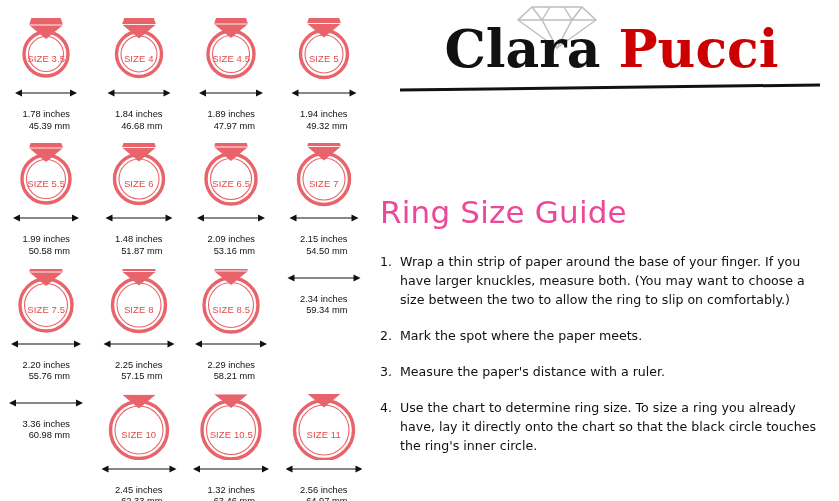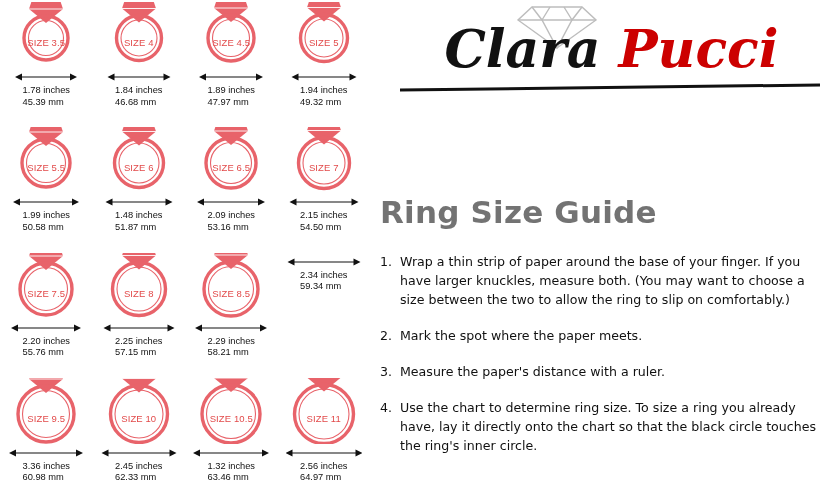--- a/index.html
+++ b/index.html
@@ -30,21 +30,21 @@
     display: grid;
     grid-template-columns: repeat(4, 92.5px);
     grid-template-rows: repeat(4, 125.25px);
   }
   .cell {
     position: relative;
     display: flex;
     flex-direction: column;
     align-items: center;
     justify-content: flex-start;
-    padding-top: 2px;
+    padding-top: 18px;
     box-sizing: border-box;
   }
   .ring-wrap {
     position: relative;
     width: 74px;
     height: 66px;
   }
   .ring-svg {
     display: block;
   }
@@ -58,25 +58,25 @@
     color: #e24a4a;
     letter-spacing: 0.1px;
     font-family: "Liberation Sans", sans-serif;
   }
   .arrow-row {
     width: 76px;
     height: 12px;
     margin-top: 1px;
   }
   .meas {
-    text-align: left;
+    text-align: right;
     line-height: 11.5px;
     font-size: 9.3px;
     color: #111;
-    margin-top: 4px;
+    margin-top: 12px;
   }
 
   
   .right {
     position: absolute;
     left: 372px;
     top: 0;
     width: 467px;
     height: 501px;
   }
@@ -92,21 +92,20 @@
     left: 142px;
     top: 4px;
   }
   .logo-text {
     position: absolute;
     left: 12px;
     top: 18px;
     width: 455px;
     text-align: center;
     font-family: "DejaVu Serif", serif;
-    font-style: italic;
     font-weight: bold;
     font-size: 52px;
     line-height: 62px;
     white-space: nowrap;
   }
   .logo-clara { color: #111111; }
   .logo-pucci { color: #cc0000; }
   .logo-underline {
     position: absolute;
     left: 28px;
@@ -115,22 +114,22 @@
     height: 3px;
     background: #111111;
     transform: rotate(-0.7deg);
   }
 
   .guide-title {
     position: absolute;
     left: 8px;
     top: 194px;
     font-size: 31px;
-    font-weight: bold;
-    color: #737373;
+    font-weight: normal;
+    color: #ec4899;
     letter-spacing: 0.2px;
     font-family: "DejaVu Sans", sans-serif;
   }
   .steps {
     position: absolute;
     left: 8px;
     top: 252px;
     width: 440px;
   }
   .step {
@@ -426,31 +425,20 @@
               <polygon points="1.5,6 8.5,2.5 8.5,9.5" stroke="none"></polygon>
               <polygon points="74.5,6 67.5,2.5 67.5,9.5" stroke="none"></polygon>
             </g>
           </svg></div>
         <div class="meas">
           <div>2.34 inches</div>
           <div>59.34 mm</div>
         </div>
       </div>
       <div class="cell">
-        <div class="ring-wrap">
-          <svg class="ring-svg" width="74" height="66" viewBox="0 0 74 66">
-            <g fill="#e8636a">
-              <path d="M23 -8 L51 -8 L54 1 L37 15 L20 1 Z"></path>
-              <path d="M20 1 L54 1" stroke="#ffffff" stroke-width="0.9"></path>
-            </g>
-            <circle cx="37" cy="36" r="28" fill="none" stroke="#e8636a" stroke-width="3.4"></circle>
-            <circle cx="37" cy="36" r="23.5" fill="none" stroke="#e8636a" stroke-width="1.1"></circle>
-          </svg>
-          <div class="size-label">SIZE 9.5</div>
-        </div>
         <div class="arrow-row"><svg width="76" height="12" viewBox="0 0 76 12">
             <g stroke="#111111" stroke-width="1.2" fill="#111111">
               <line x1="6" y1="6" x2="70" y2="6"></line>
               <polygon points="1,6 8,2.5 8,9.5" stroke="none"></polygon>
               <polygon points="75,6 68,2.5 68,9.5" stroke="none"></polygon>
             </g>
           </svg></div>
         <div class="meas">
           <div>3.36 inches</div>
           <div>60.98 mm</div>

